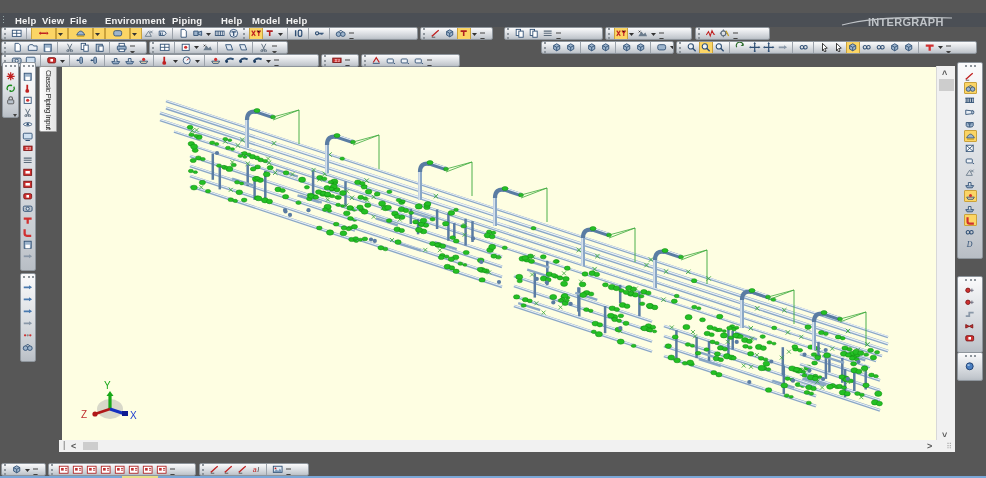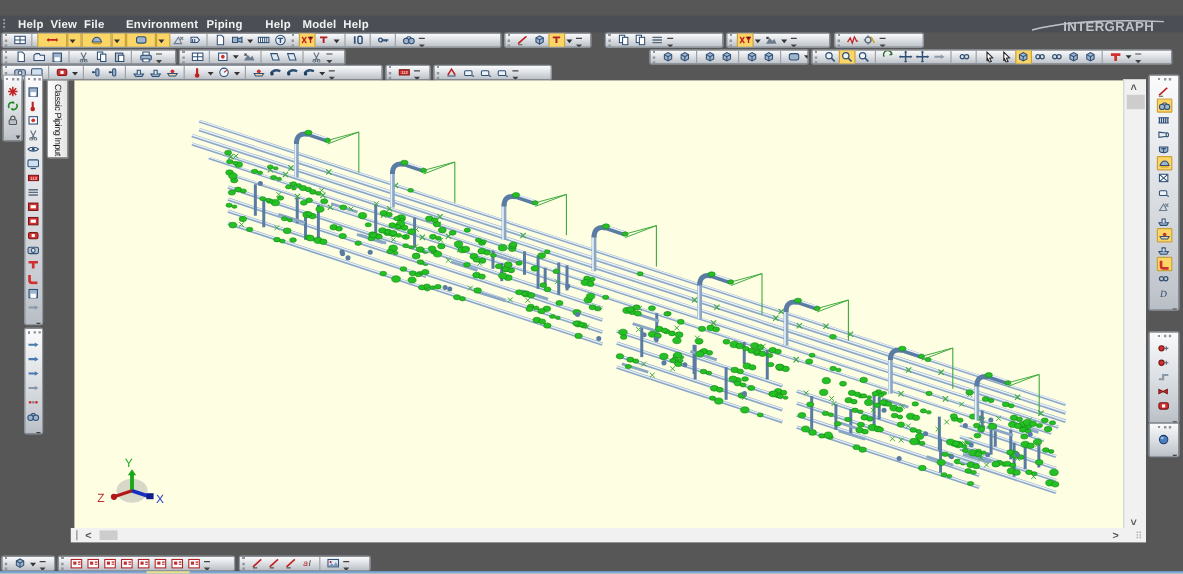--- a/index.html
+++ b/index.html
@@ -6,21 +6,21 @@
 #title{position:absolute;left:0;top:0;width:986px;height:13px;background:#5b9ad3;border-bottom:1px solid #3d6ea3}
 #title .t{position:absolute;left:0;right:0;top:0;height:13px;line-height:14px;text-align:center;font-size:11.5px;color:#10202f;letter-spacing:0.55px}
 #ticon{position:absolute;left:4px;top:1px;width:12px;height:10px}
 .wmin{position:absolute;left:894px;top:7px;width:11px;height:2px;background:#1c2c44}
 .wres{position:absolute;left:921px;top:3px;width:10px;height:7px;border:1.5px solid #1c2c44;background:transparent}
 .wres:before{content:"";position:absolute;left:2px;top:-3.5px;width:7px;height:5px;border:1.5px solid #1c2c44}
 #wclose{position:absolute;left:938px;top:0;width:39px;height:12px;background:#c9504e;color:#fff;text-align:center;font-size:9px;line-height:12px;font-weight:bold}
 #menu{position:absolute;left:0;top:13px;width:986px;height:14px;background:#4b4f55}
 #menu span{position:absolute;top:0;height:14px;line-height:15px;color:#f2f2f2;font-size:9.5px;font-weight:bold;letter-spacing:.2px}
 #menu .mgrip{position:absolute;left:2px;top:2px;width:3px;height:10px;background-image:radial-gradient(circle,#9aa 35%,transparent 40%);background-size:3px 3px}
-#ig{position:absolute;right:6px;top:1px;color:#5eead4}
+#ig{position:absolute;right:24px;top:1px;color:#5eead4}
 .tbar{position:absolute;background:linear-gradient(#fbfbfc,#dfe2e6 45%,#c3c8ce 90%,#b8bec5);border:1px solid #8e959c;border-radius:2px;display:flex;align-items:center;overflow:hidden}
 .tbar .ic{display:inline-flex;align-items:center;justify-content:center;height:12px;flex:none}
 .tbar .ddb{display:inline-flex;width:8px;height:12px;align-items:center;flex:none}
 .tbar .yel{background:#fbd565;border:1px solid #caa23c;border-radius:1px;height:13px}
 .tbar .sep{width:5px;height:11px;border-left:1px solid #9ba2aa;margin-left:2px;flex:none}
 .tbar .grip{width:5px;height:11px;border-left:2px dotted #8e959c;margin:0 1px 0 2px;flex:none}
 .tbar .ovf{width:8px;height:12px;flex:none}
 .vbar{flex-direction:column;overflow:hidden}
 .vbar .vic{display:flex;align-items:center;justify-content:center;width:13px;flex:none}
 .vbar .vgrip{height:4px;width:11px;border-top:2px dotted #8e959c;margin:2px 0 1px;flex:none}

